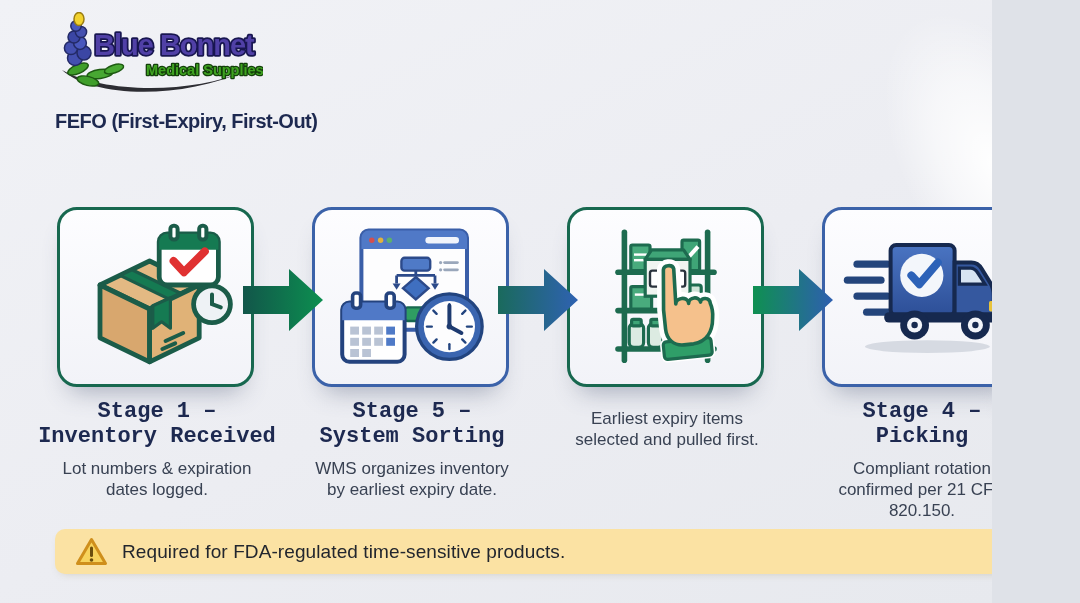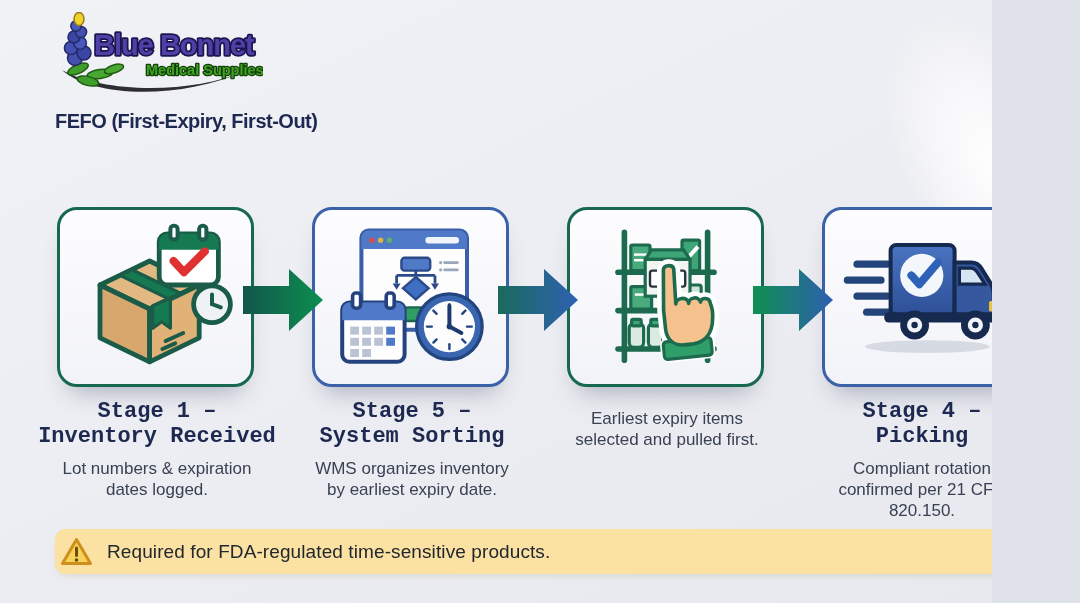--- a/index.html
+++ b/index.html
@@ -44,21 +44,21 @@
   .stage-title span { display:block; }
   .stage-desc {
     margin:9px auto 0; max-width:212px;
     font-size:17px; line-height:21px; color:#394253;
   }
   .stage-desc.narrow { max-width:192px; }
 
   .notice-banner {
     position:absolute; left:55px; top:529px; width:970px; height:45px;
     background:#fbe2a3; border-radius:10px;
-    display:flex; align-items:center; gap:14px; padding-left:5px;
+    display:flex; align-items:center; gap:14px; padding-left:20px;
     box-shadow:0 4px 10px -6px rgba(120,100,40,0.35);
   }
   .notice-text { font-size:19px; color:#22262e; letter-spacing:0.1px; }
 </style>
 </head>
 <body>
 
 <div class="canvas">
   <div class="bg-blob"></div>
   <div class="bg-shade"></div>

